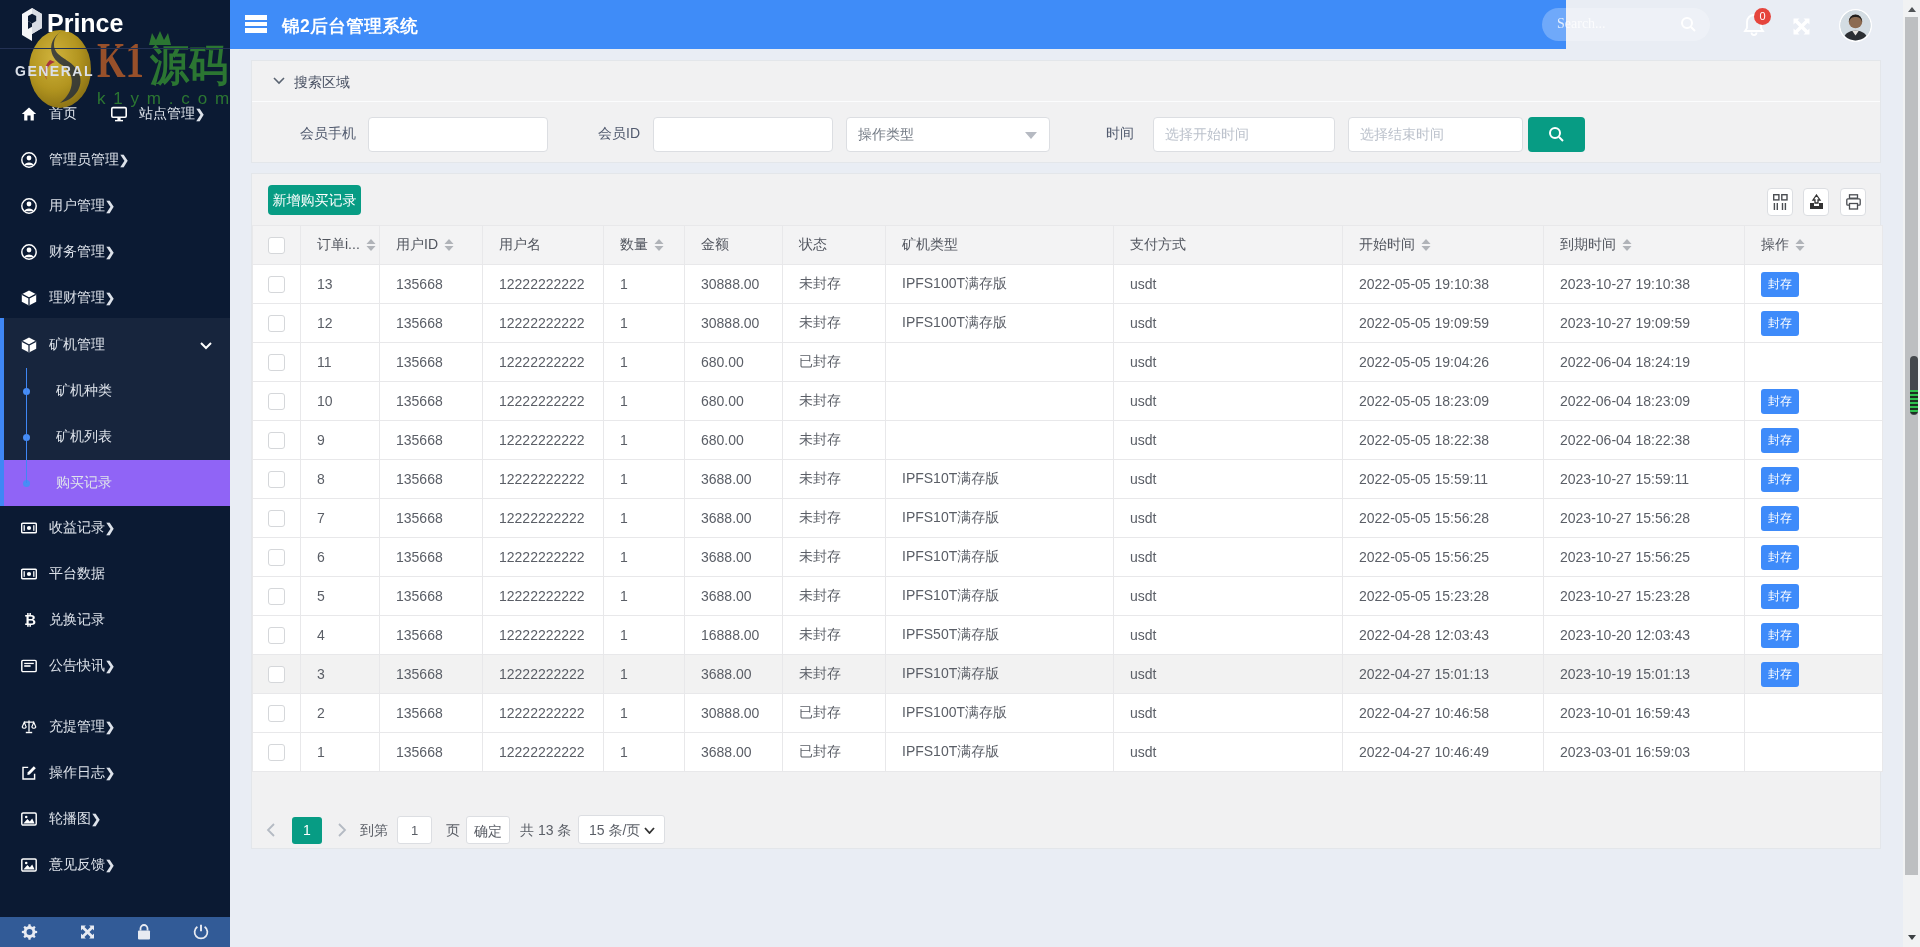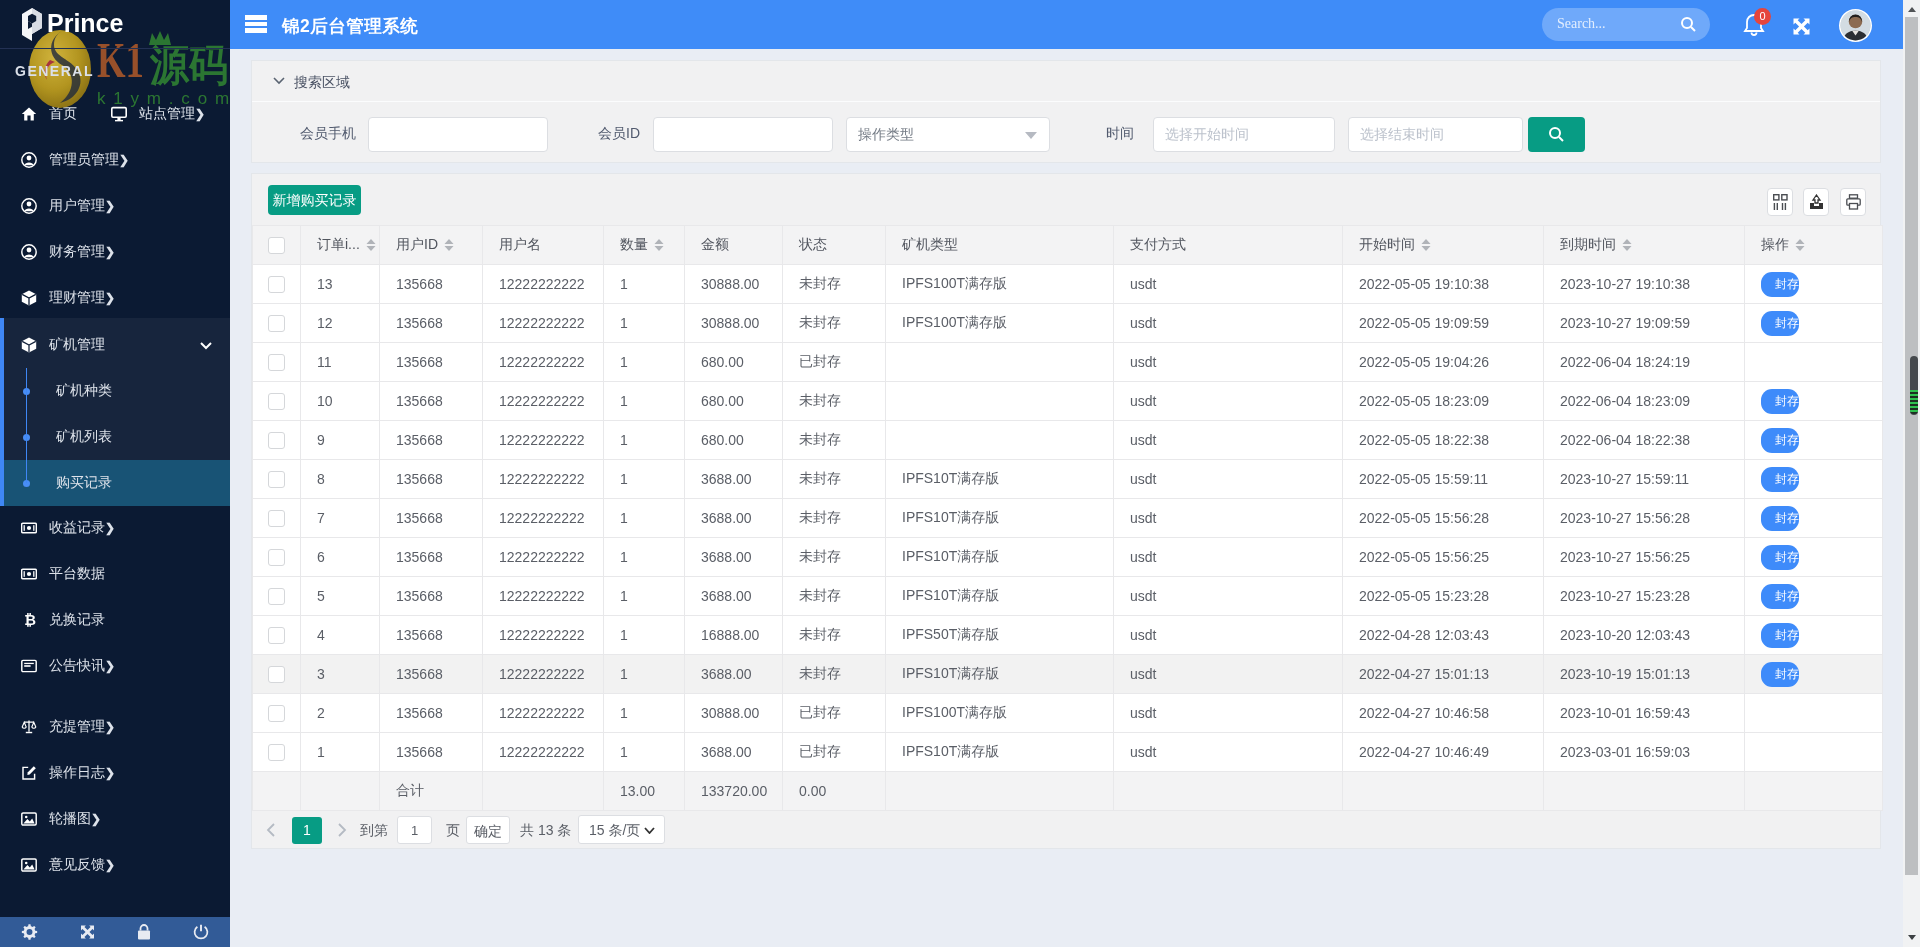--- a/index.html
+++ b/index.html
@@ -12,26 +12,26 @@
 #logo .ptext { position:absolute; left:47px; top:9px; color:#fff; font-size:25px; font-weight:bold; }
 #general { position:absolute; left:15px; top:63px; color:#dbe0e9; font-size:14px; font-weight:bold; letter-spacing:1.5px; }
 .mi { position:absolute; left:0; width:230px; height:46px; color:#dde2ea; font-size:14px; }
 .mi .ic { position:absolute; left:21px; top:50%; transform:translateY(-50%); width:16px; height:16px; }
 .mi .tx { position:absolute; left:49px; top:50%; transform:translateY(-50%); white-space:nowrap; }
 .mi .ch { font-weight:bold; font-size:12px; }
 .sub .tx { left:56px; }
 .dot { position:absolute; left:23px; top:50%; margin-top:-3.5px; width:7px; height:7px; border-radius:50%; background:#3f87f5; }
 #mblock { position:absolute; left:0; top:318px; width:230px; height:188px; background:rgba(255,255,255,0.05); border-left:4px solid #3f87f5; }
 #vline { position:absolute; left:26px; top:368px; width:1px; height:115px; background:#3f87f5; }
-.active-sub { background:#0c4a6e;padding-left:8px; }
+.active-sub { background:#8b5cf6;padding-left:8px; }
 #sidefoot { position:absolute; left:0; top:917px; width:230px; height:30px; background:#325b97; }
 #sidefoot svg { position:absolute; top:50%; transform:translateY(-50%); }
 
 
-#header { position:absolute; left:230px; top:0; width:1673px; height:49px; background:#3f8cf8; }
+#header { position:absolute; left:230px; top:0; width:1336px; height:49px; background:#3f8cf8; }
 #burger div { position:absolute; left:15px; width:22px; height:4.5px; background:#fff; }
 #htitle { position:absolute; left:52px; top:14px; color:#fff; font-size:17.5px; font-weight:bold; letter-spacing:0.5px; }
 #searchpill { position:absolute; left:1312px; top:8px; width:168px; height:33px; border-radius:17px; background:rgba(255,255,255,0.25); }
 #searchpill span { position:absolute; left:15px; top:8px; color:rgba(255,255,255,0.8); font-size:14px;font-family:Liberation Serif, serif; }
 #avatar { position:absolute; left:1609px; top:9px; width:33px; height:33px; border-radius:50%; background:#fff; }
 #badge { position:absolute; left:1524px; top:8px; width:17px; height:17px; border-radius:50%; background:#e5453d; color:#fff; font-size:11px; text-align:center; line-height:17px; z-index:2; }
 
 
 .card { position:absolute; left:251px; width:1630px; background:#f1f1f2; border:1px solid #e3e6ea; }
 #searchcard { top:60px; height:103px; }
@@ -45,21 +45,21 @@
 #addbtn { position:absolute; left:16px; top:11px; width:93px; height:30px; background:#079c84; border-radius:4px; color:#fff; font-size:14px; text-align:center; line-height:30px; }
 .toolbtn { position:absolute; top:14px; width:26px; height:28px; background:#fff; border:1px solid #dcdee2; border-radius:4px; }
 
 table { border-collapse:collapse; table-layout:fixed; position:absolute; left:0; top:51px; width:1630px; font-size:14px; color:#5a5e66; }
 th, td { border:1px solid #e8e8ea; height:39px; padding:0 0 0 16px; text-align:left; font-weight:normal; overflow:hidden; white-space:nowrap; }
 thead th { background:#f3f3f4; color:#51555e; height:39px; }
 tbody tr { background:#fff; }
 tbody tr.hl { background:#f2f2f2; }
 tr.total td { background:#f3f3f4; }
 .sort { display:inline-block; vertical-align:middle; margin-left:6px; }
-.fengcun { display:inline-block; width:38px; height:25px; background:#3e8bfa; border-radius:11px; color:#fff; font-size:12px; text-align:right; line-height:25px; }
+.fengcun { display:inline-block; width:38px; height:25px; background:#3e8bfa; border-radius:3px; color:#fff; font-size:12px; text-align:center; line-height:25px; }
 .ckb { display:inline-block; width:17px; height:17px; background:#fff; border:1px solid #d5d7da; border-radius:3px; vertical-align:middle; }
 
 
 #pager { position:absolute; left:0; top:636px; width:100%; height:40px; font-size:14px; color:#5a5e66; }
 #pager .pgreen { position:absolute; left:40px; top:7px; width:30px; height:27px; background:#079c84; border-radius:3px; color:#fff; text-align:center; line-height:27px; }
 #pager .pginput { position:absolute; left:145px; top:6px; width:35px; height:28px; background:#fff; border:1px solid #dcdee2; border-radius:3px; text-align:center; line-height:28px; font-size:13px; }
 #pager .pgbtn { position:absolute; left:214px; top:6px; width:44px; height:28px; background:#fff; border:1px solid #dcdee2; border-radius:3px; text-align:center; line-height:28px; }
 #pager .pgsel { position:absolute; left:326px; top:5px; width:87px; height:29px; background:#fff; border:1px solid #dcdee2; border-radius:3px; line-height:29px; padding-left:10px; }
 
 
@@ -575,34 +575,20 @@
           <td>12222222222</td>
           <td>1</td>
           <td>3688.00</td>
           <td>已封存</td>
           <td>IPFS10T满存版</td>
           <td>usdt</td>
           <td>2022-04-27 10:46:49</td>
           <td>2023-03-01 16:59:03</td>
           <td></td>
         </tr>
-        <tr class="total">
-          <td style="padding:0"></td>
-          <td></td>
-          <td>合计</td>
-          <td></td>
-          <td>13.00</td>
-          <td>133720.00</td>
-          <td>0.00</td>
-          <td></td>
-          <td></td>
-          <td></td>
-          <td></td>
-          <td></td>
-        </tr>
       </tbody>
     </table>
   <div id="pager">
     <svg style="position:absolute;left:14px;top:13px" width="9" height="14" viewBox="0 0 9 14">
         <path d="M8 1 L2 7 L8 13" fill="none" stroke="#b4bac3" stroke-width="1.8"></path>
       </svg>
     <div class="pgreen">1</div>
     <svg style="position:absolute;left:86px;top:13px" width="9" height="14" viewBox="0 0 9 14">
         <path d="M1 1 L7 7 L1 13" fill="none" stroke="#b4bac3" stroke-width="1.8"></path>
       </svg>

